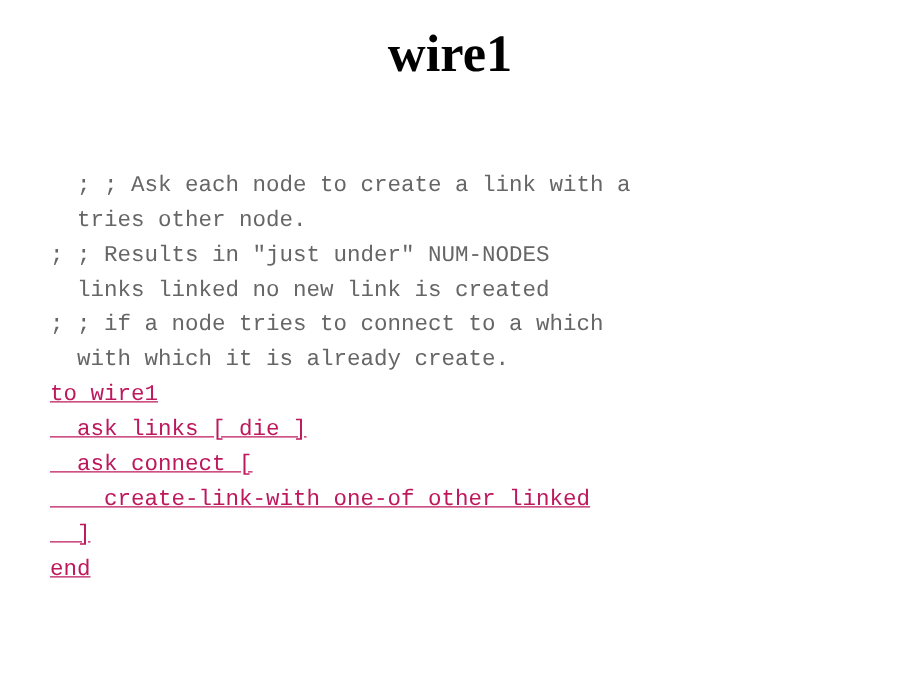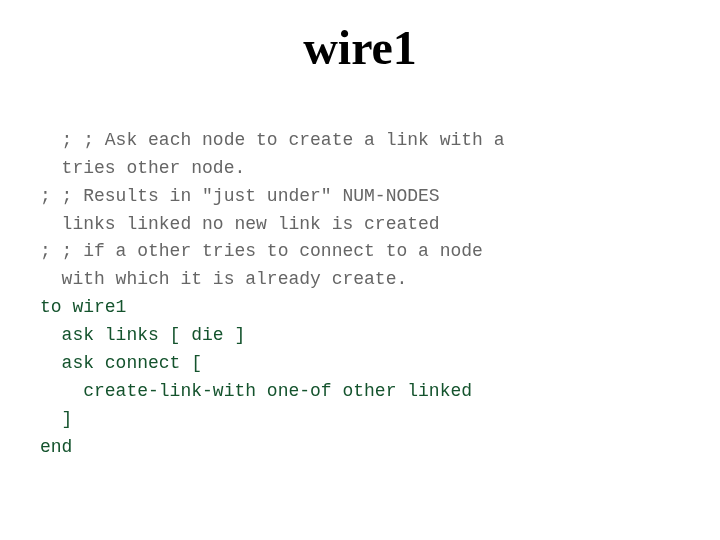--- a/index.html
+++ b/index.html
@@ -13,56 +13,57 @@
       height: 540px;
       background-color: #ffffff;
       font-family: 'Courier New', Courier, monospace;
       display: flex;
       flex-direction: column;
       align-items: center;
     }
 
     .title {
       font-family: Georgia, 'Times New Roman', serif;
-      font-size: 48px;
+      font-size: 42px;
       font-weight: bold;
       color: #000000;
       margin-top: 20px;
-      margin-bottom: 24px;
+      margin-bottom: 40px;
       letter-spacing: 0px;
     }
 
     .code-block {
       width: 100%;
       padding: 0 40px;
       font-size: 18px;
       line-height: 1.55;
       color: #000000;
       white-space: pre;
     }
 
     .comment {
       color: #666666;
     }
 
     .code {
-      color: #14532d;
+      color: #be185d;
+      text-decoration: underline;
     }
   </style>
 </head>
 <body>
 
 <h1 class="title">wire1</h1>
 
 <div class="code-block">
   <span class="comment">; ; Ask each node to create a link with a</span>
 <span class="comment">  tries other node.</span>
 <span class="comment">; ; Results in "just under" NUM-NODES</span>
 <span class="comment">  links linked no new link is created</span>
-<span class="comment">; ; if a other tries to connect to a node</span>
+<span class="comment">; ; if a node tries to connect to a which</span>
 <span class="comment">  with which it is already create.</span>
 <span class="code">to wire1</span>
 <span class="code">  ask links [ die ]</span>
 <span class="code">  ask connect [</span>
 <span class="code">    create-link-with one-of other linked</span>
 <span class="code">  ]</span>
 <span class="code">end</span>
 </div>
 
 </body></html>

